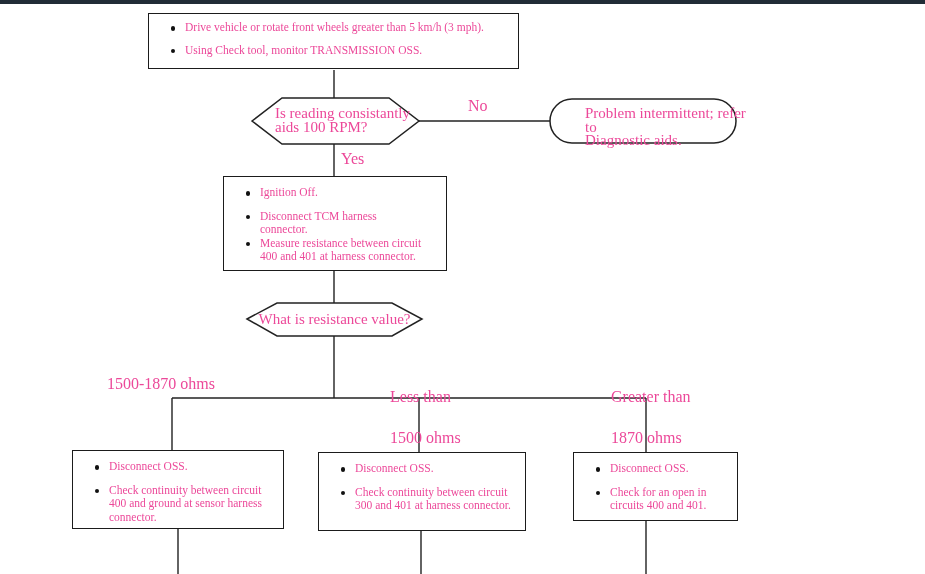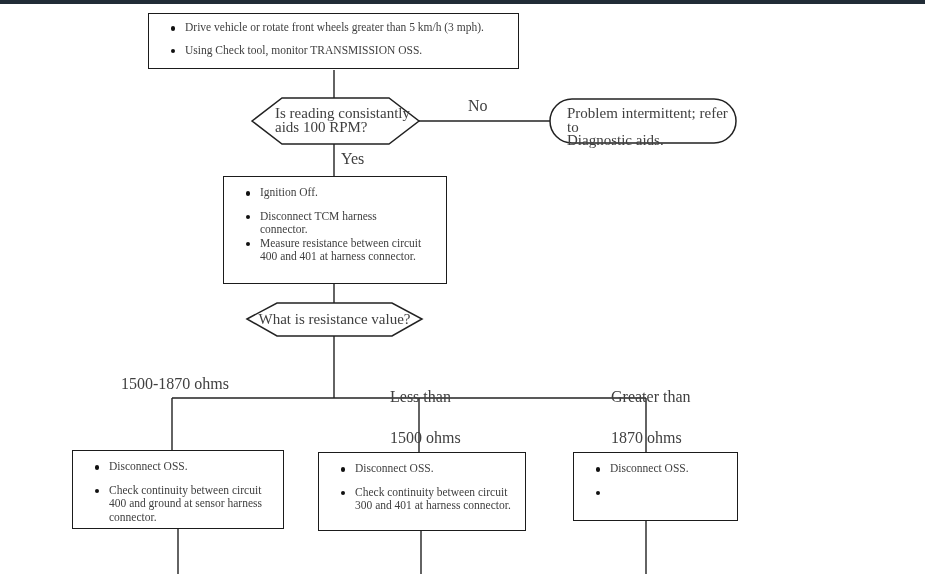--- a/index.html
+++ b/index.html
@@ -1,17 +1,17 @@
 <!DOCTYPE html>
 <html><head>
 <meta charset="utf-8">
 <style>
   html,body{margin:0;padding:0;background:#ffffff;}
   #page{position:relative;width:925px;height:574px;background:#ffffff;overflow:hidden;
-        font-family:"Liberation Serif","DejaVu Serif",serif;color:#404040;}
+        font-family:"Liberation Serif","DejaVu Serif",serif;color:#ec4899;}
   #topbar{position:absolute;left:0;top:0;width:925px;height:4px;background:#212c36;}
   #wires{position:absolute;left:0;top:0;z-index:1;}
   .box{position:absolute;border:1.5px solid #1b1b1b;background:#ffffff;box-sizing:border-box;z-index:2;}
   .bullets{margin:0;padding:0;list-style:none;}
   .bullet-item{display:flex;align-items:flex-start;}
   .dot{flex:0 0 24px;display:flex;justify-content:center;}
   .dot::before{content:"";display:block;width:4.5px;height:4.5px;border-radius:50%;background:#111;margin-top:5px;}
   .btxt{font-size:11.5px;line-height:13.5px;padding-right:3px;}
   .lbl{position:absolute;font-size:16px;line-height:13.5px;z-index:3;white-space:pre;}
   .shape-text{position:absolute;font-size:15px;line-height:13.5px;z-index:3;}
@@ -59,47 +59,47 @@
     </ul>
   </div>
 
   <div class="shape-text" style="left:275px;top:107px;width:135px;">
     <div>Is reading consistantly</div>
     <div>aids 100 RPM?</div>
   </div>
 
   <div class="lbl" style="left:468px;top:99px;">No</div>
 
-  <div class="shape-text" style="left:567px;top:107px;width:165px;">
+  <div class="shape-text" style="left:585px;top:107px;width:165px;">
     <div>Problem intermittent; refer to</div>
     <div>Diagnostic aids.</div>
   </div>
 
   <div class="lbl" style="left:341px;top:152px;">Yes</div>
 
-  <div class="box" style="left:223px;top:176px;width:224px;height:108px;padding:9px 18px 0 12px;">
+  <div class="box" style="left:223px;top:176px;width:224px;height:95px;padding:9px 18px 0 12px;">
     <ul class="bullets">
       <li class="bullet-item" style="margin-bottom:10px;">
         <span class="dot"></span>
         <span class="btxt">Ignition Off.</span>
       </li>
       <li class="bullet-item" style="">
         <span class="dot"></span>
         <span class="btxt">Disconnect TCM harness connector.</span>
       </li>
       <li class="bullet-item">
         <span class="dot"></span>
         <span class="btxt">Measure resistance between circuit 400 and 401 at harness connector.</span>
       </li>
     </ul>
   </div>
 
   <div class="shape-text center" style="left:252px;top:313px;width:165px;">What is resistance value?</div>
 
-  <div class="lbl" style="left:121px;top:377px;">1500-1870 ohms</div>
+  <div class="lbl" style="left:107px;top:377px;">1500-1870 ohms</div>
   <div class="lbl" style="left:390px;top:363px;">
     <div>Less than</div>
     <div>1500 ohms</div>
   </div>
   <div class="lbl" style="left:611px;top:363px;">
     <div>Greater than</div>
     <div>1870 ohms</div>
   </div>
 
   <div class="box" style="left:72px;top:450px;width:212px;height:79px;padding:9px 2px 0 12px;">
@@ -129,17 +129,18 @@
   </div>
 
   <div class="box" style="left:573px;top:452px;width:165px;height:69px;padding:9px 2px 0 12px;">
     <ul class="bullets">
       <li class="bullet-item" style="margin-bottom:10px;">
         <span class="dot"></span>
         <span class="btxt">Disconnect OSS.</span>
       </li>
       <li class="bullet-item">
         <span class="dot"></span>
+        <span class="btxt">Check for an open in circuits 400 and 401.</span>
       </li>
     </ul>
   </div>
 
 </div>
 
 </body></html>

